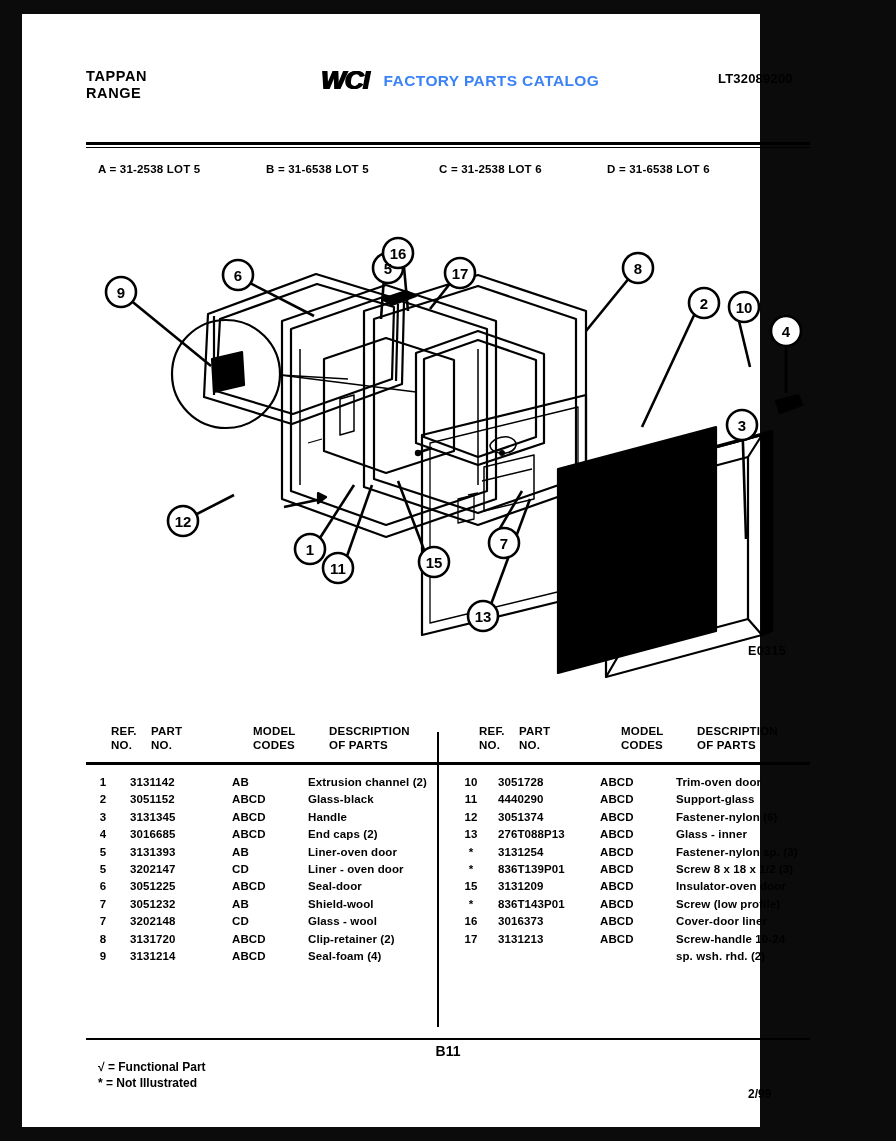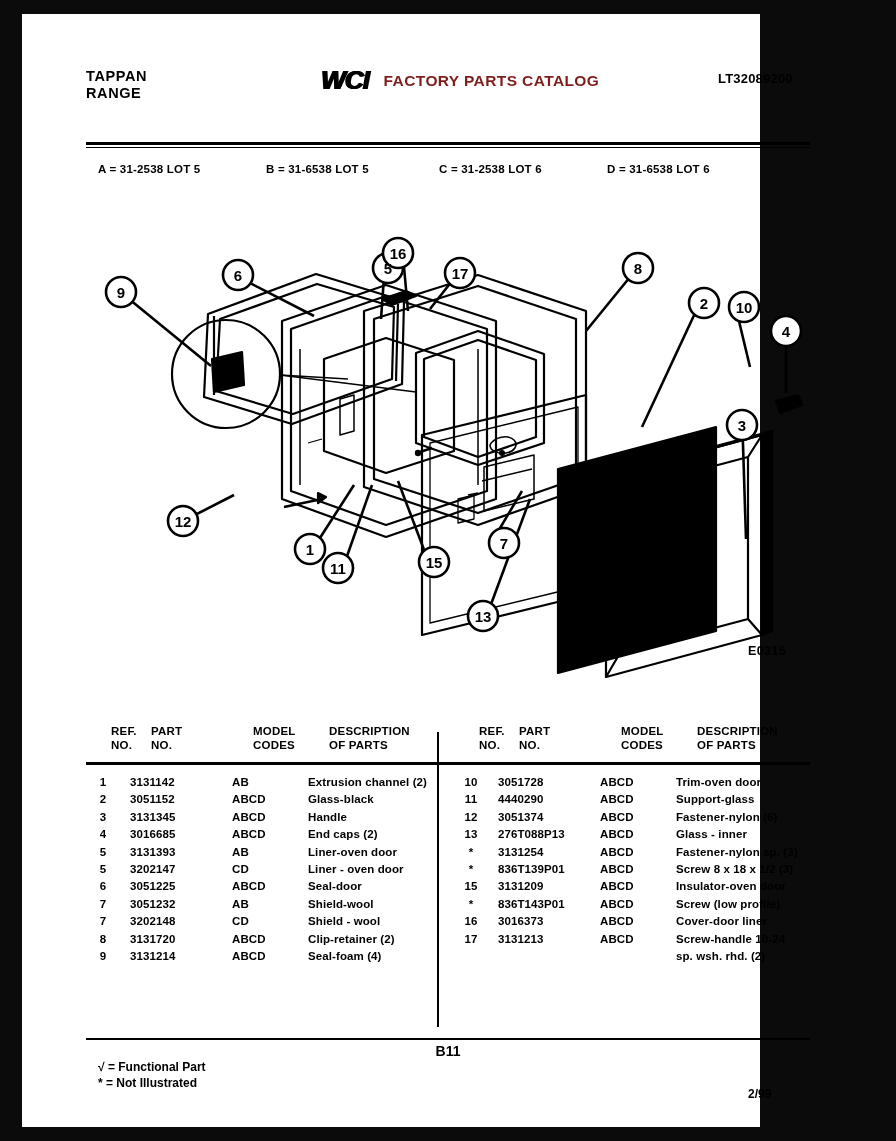--- a/index.html
+++ b/index.html
@@ -10,21 +10,21 @@
   #frame{position:absolute;left:0;top:0;width:896px;height:1141px;background:#0b0b0b;}
   #page{position:absolute;left:22px;top:14px;width:738px;height:1113px;background:#fff;}
 
   
   .brand{position:absolute;left:64px;top:54px;font-size:14.5px;font-weight:bold;
          letter-spacing:.6px;line-height:17px;color:#000;}
   .logo-wrap{position:absolute;left:300px;top:52px;display:flex;align-items:center;gap:16px;}
   .wci{font-family:"Liberation Sans",sans-serif;font-weight:bold;font-style:italic;
        font-size:25px;letter-spacing:-1px;color:#000;
        text-shadow:1px 0 0 #000,-0.5px 0 0 #000;transform:scaleX(1.05);}
-  .cat-title{font-size:15.5px;font-weight:bold;letter-spacing:.4px;color:#7f1d1d;}
+  .cat-title{font-size:15.5px;font-weight:bold;letter-spacing:.4px;color:#3b82f6;}
   .cat-no{position:absolute;left:696px;top:57px;font-size:13px;font-weight:bold;
           letter-spacing:.2px;color:#000;}
 
   
   .rule-thick{position:absolute;left:64px;top:128px;width:724px;height:3px;background:#000;}
   .rule-thin{position:absolute;left:64px;top:133px;width:724px;height:1px;background:#000;}
 
   
   .codes{position:absolute;left:76px;top:149px;width:712px;display:flex;align-items:center;}
   .codes span{font-size:11.5px;font-weight:bold;color:#000;letter-spacing:.2px;white-space:nowrap;}
@@ -296,21 +296,21 @@
             <div class="prow">
               <span class="ref">7</span>
               <span class="pn">3051232</span>
               <span class="mc">AB</span>
               <span class="de">Shield-wool</span>
             </div>
             <div class="prow">
               <span class="ref">7</span>
               <span class="pn">3202148</span>
               <span class="mc">CD</span>
-              <span class="de">Shield - wool</span>
+              <span class="de">Glass - wool</span>
             </div>
             <div class="prow">
               <span class="ref">8</span>
               <span class="pn">3131720</span>
               <span class="mc">ABCD</span>
               <span class="de">Clip-retainer (2)</span>
             </div>
             <div class="prow">
               <span class="ref">9</span>
               <span class="pn">3131214</span>

